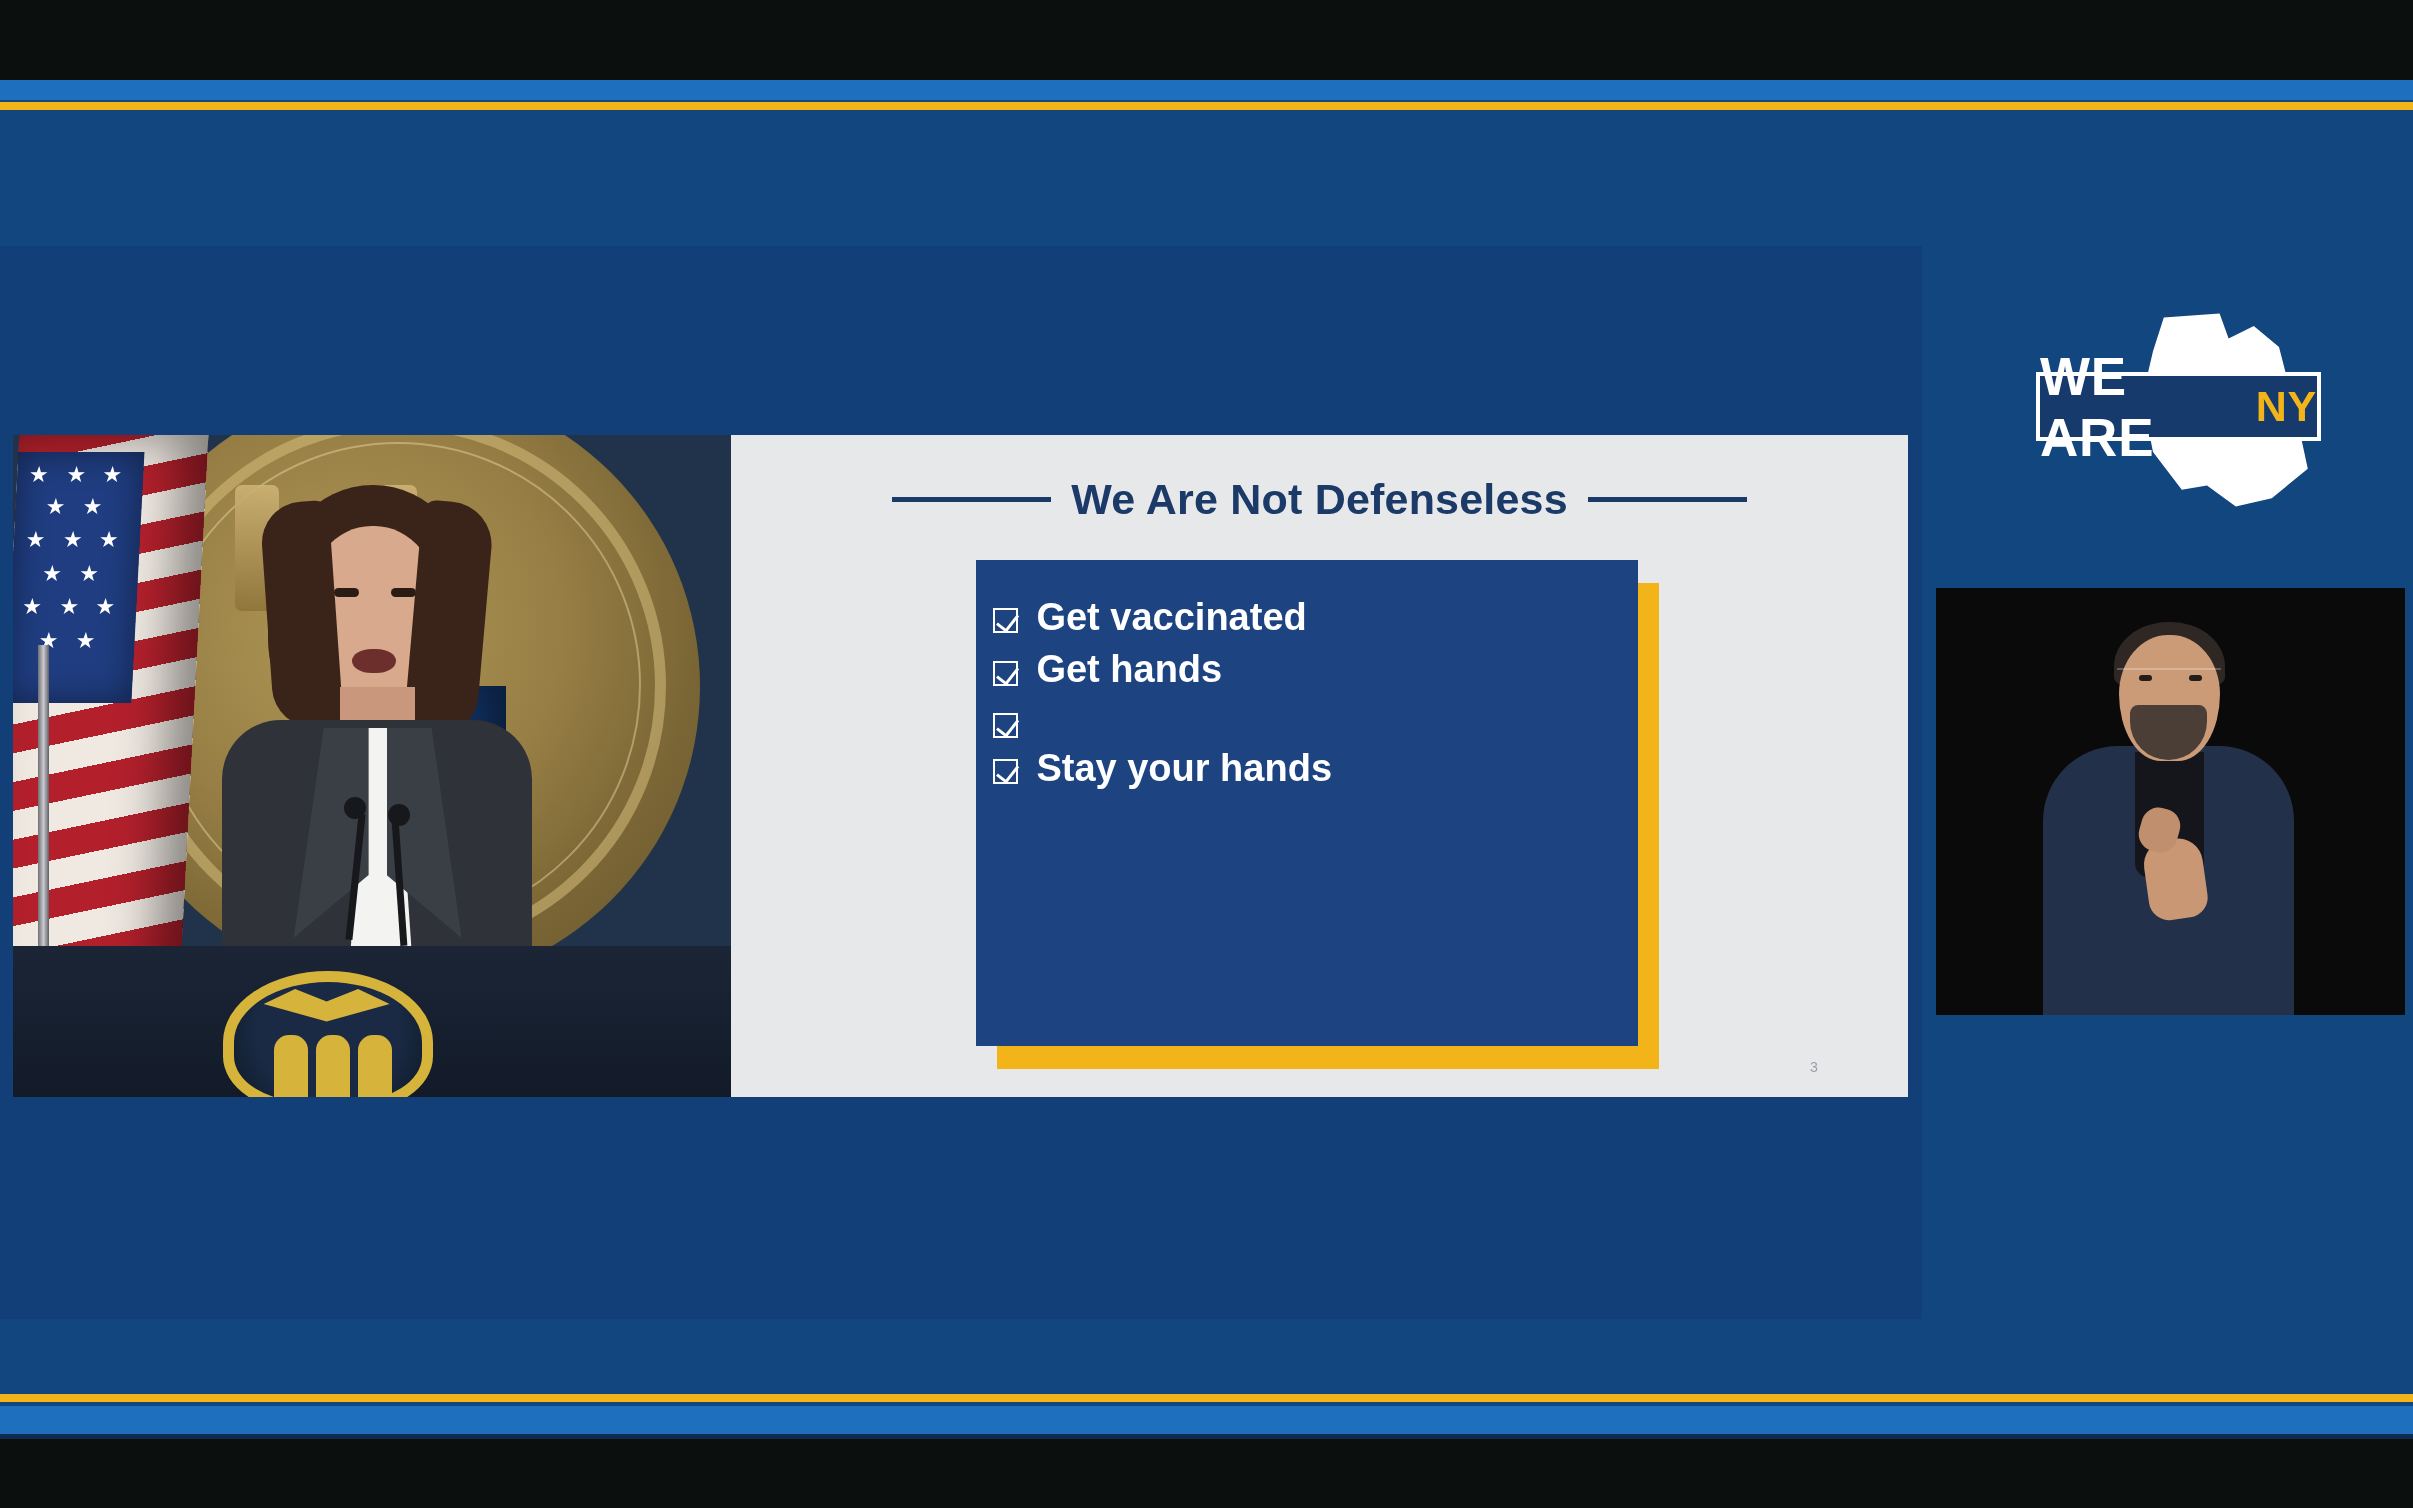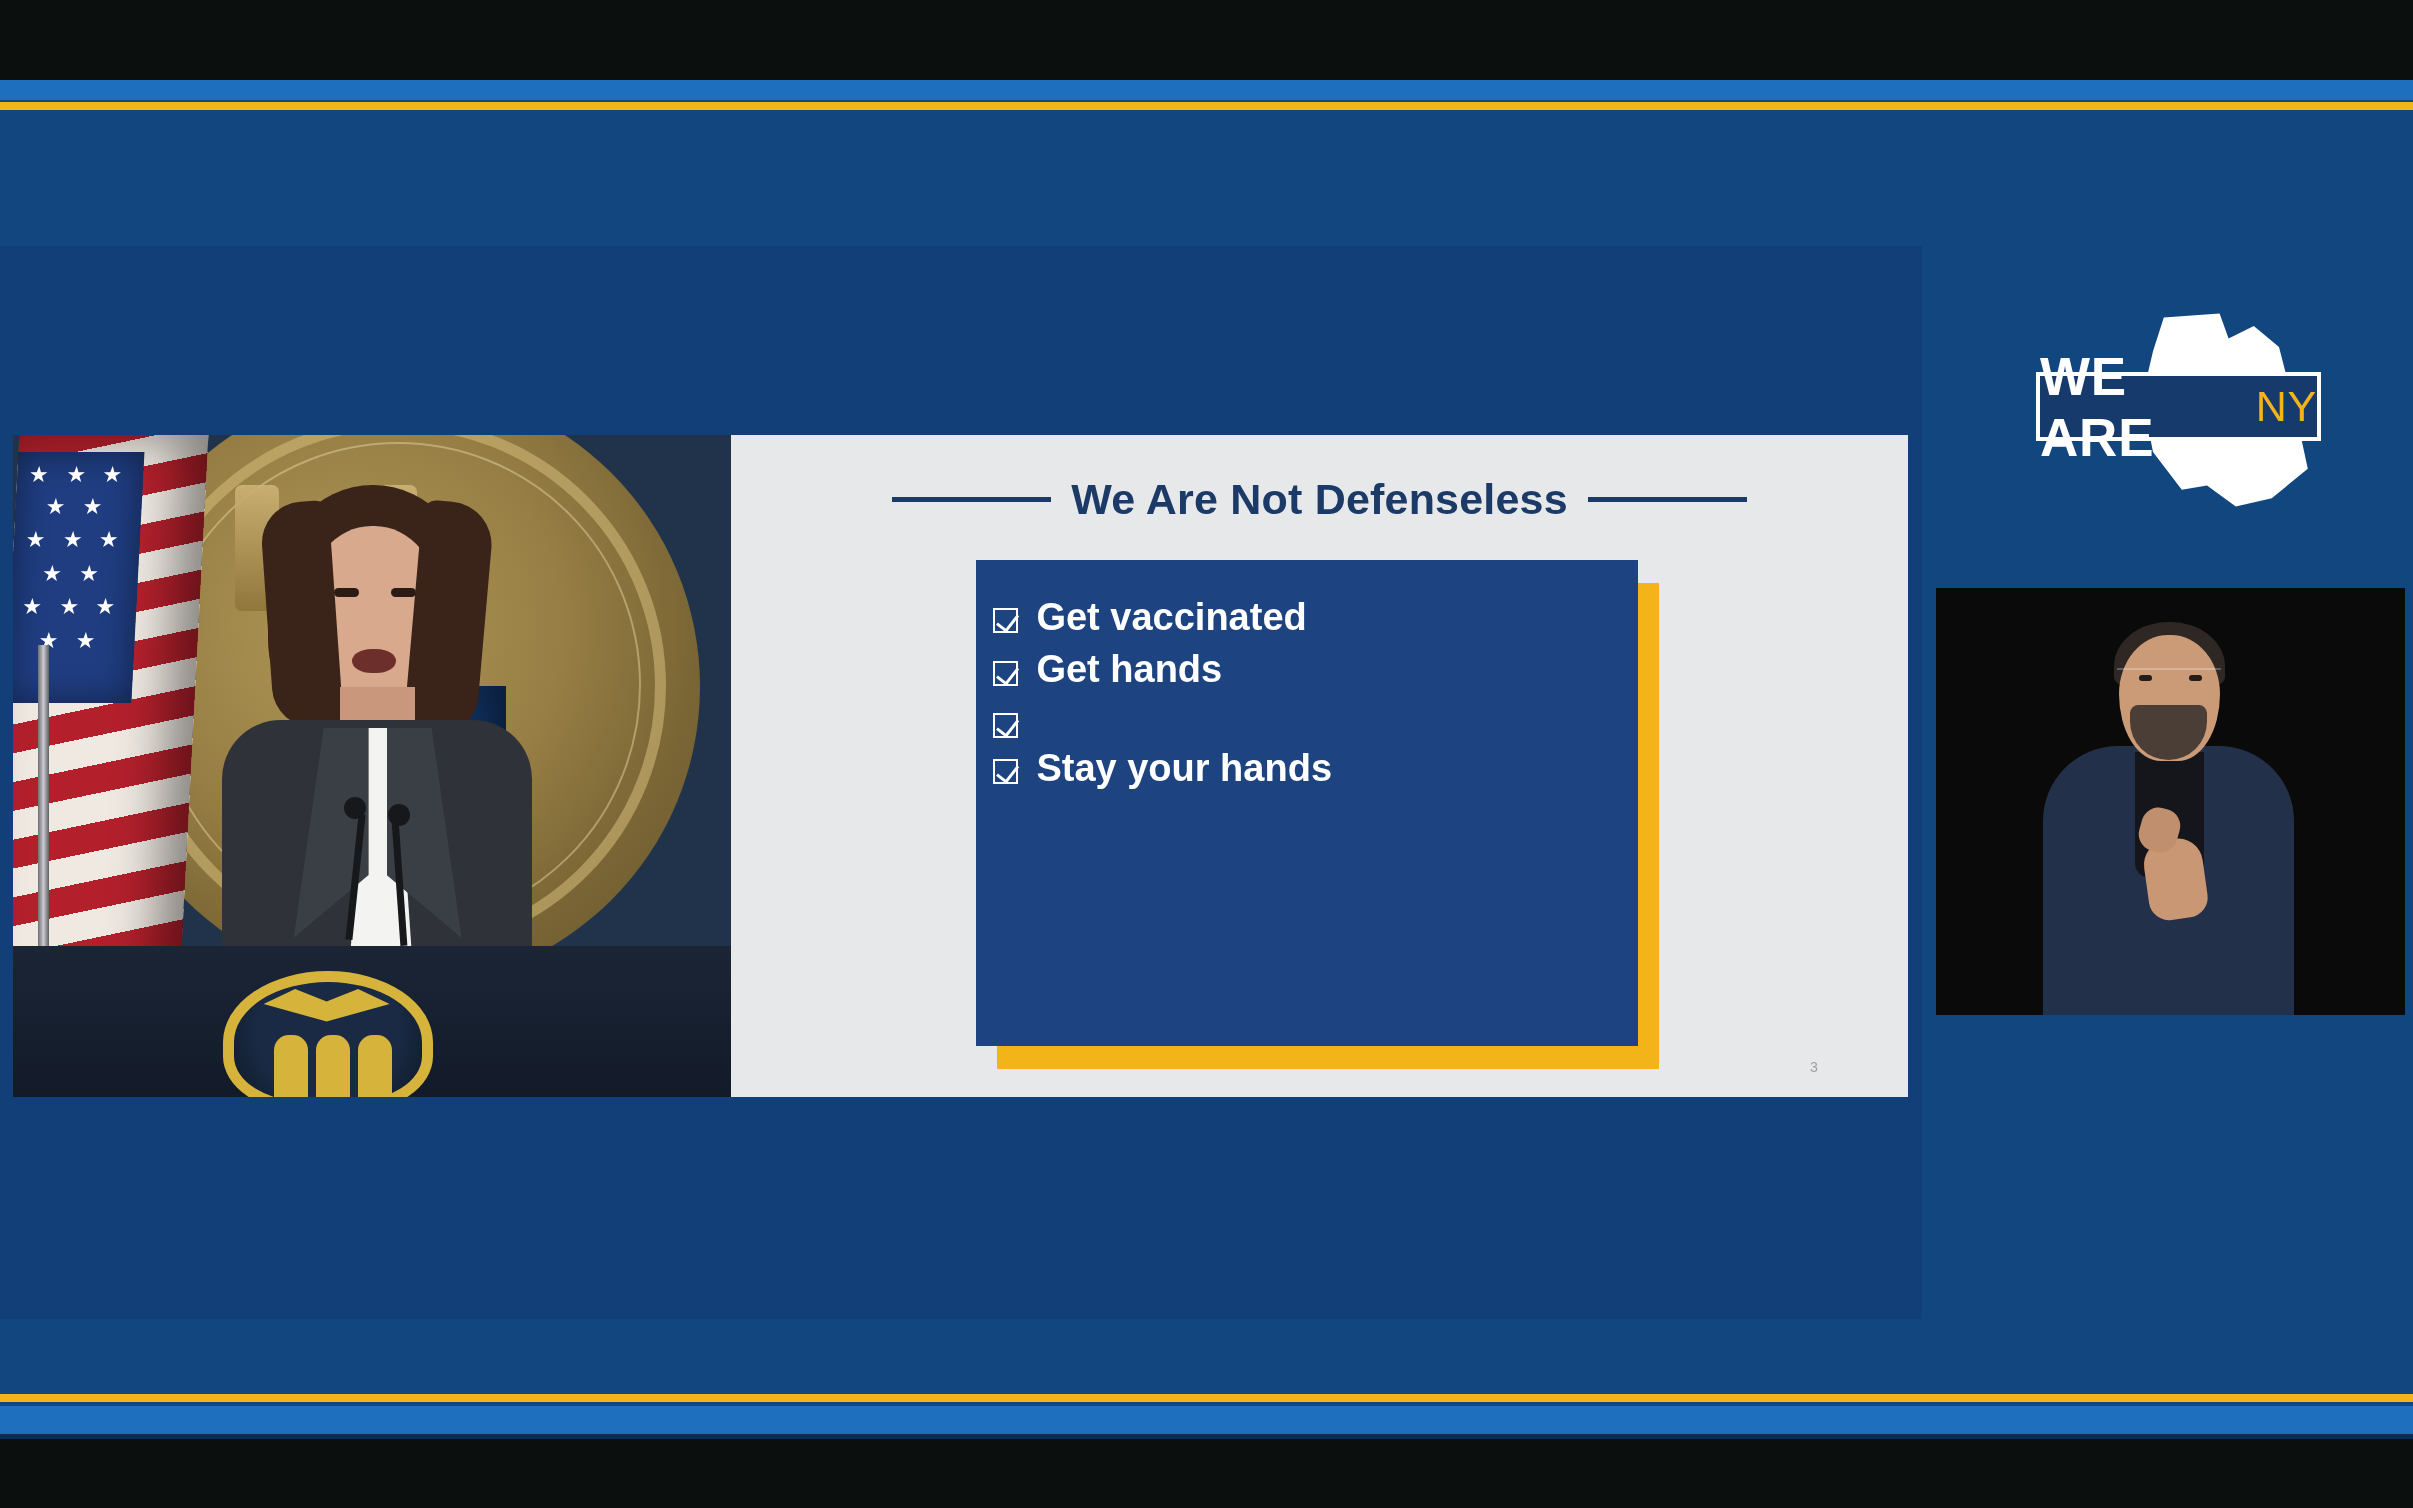--- a/index.html
+++ b/index.html
@@ -464,21 +464,21 @@
   }
   .logo-we-are {
     color: #ffffff;
     font-size: 53px;
     font-weight: bold;
     letter-spacing: 0.8px;
   }
   .logo-ny {
     color: #f2b418;
     font-size: 43px;
-    font-weight: normal;
+    font-weight: bold;
     letter-spacing: 0.8px;
   }
 
   
   .asl-inset {
     position: absolute;
     left: 1936px;
     top: 476px;
     width: 469px;
     height: 427px;

